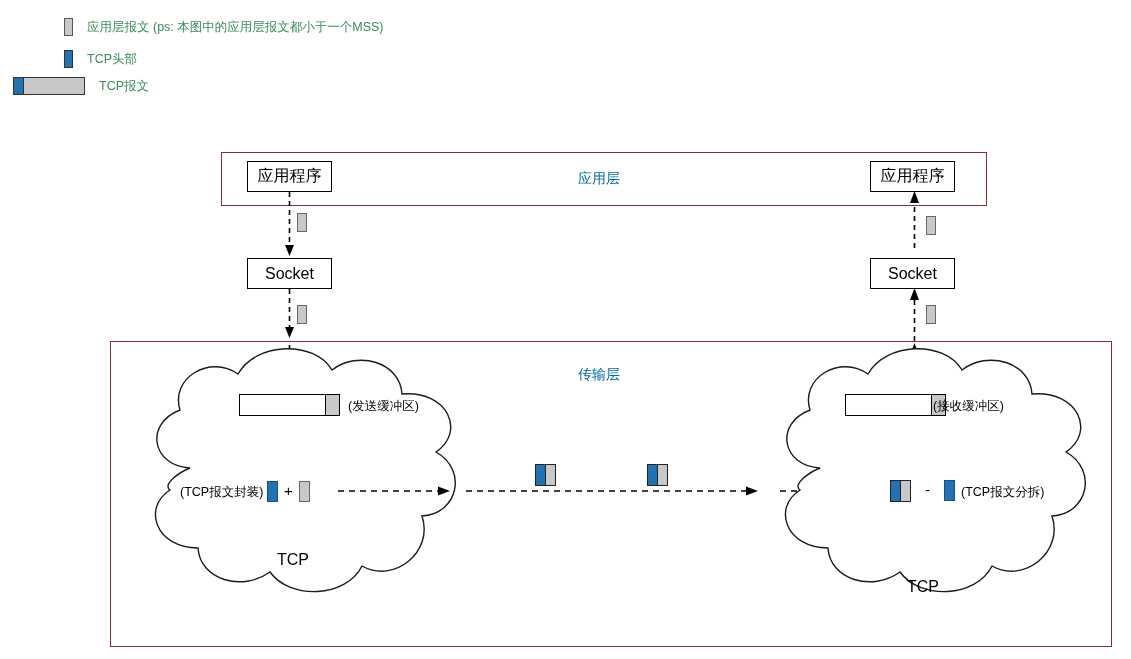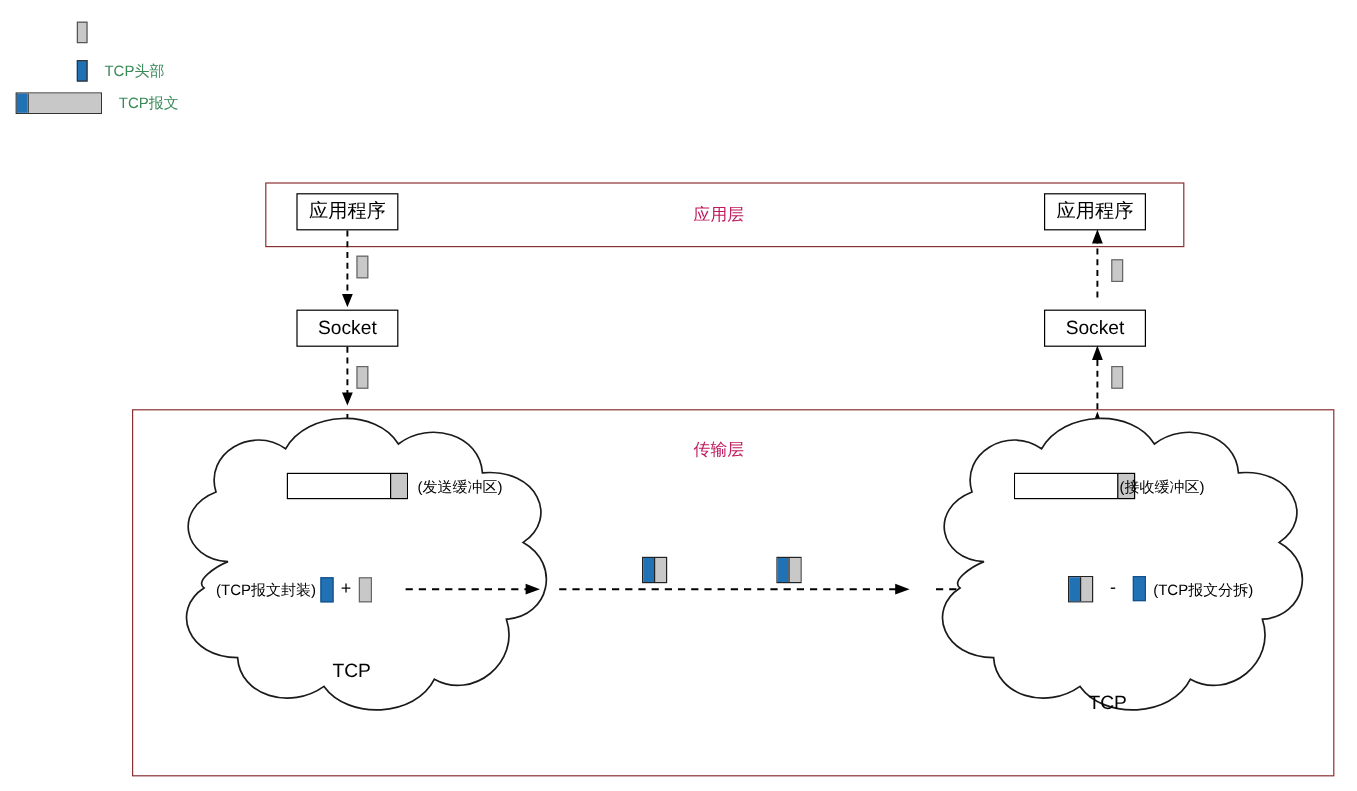--- a/index.html
+++ b/index.html
@@ -51,21 +51,21 @@
   .swatch-seg .hdr { width: 9px; background: #2171b5; }
   .swatch-seg .body { width: 60px; background: #c8c8c8; border-left: 1px solid #333333; }
 
   
   .layer-frame {
     border: 1.6px solid #8b3032;
     box-sizing: border-box;
     background: transparent;
   }
   .layer-label {
-    color: #be185d;
+    color: #0369a1;
     font-size: 14px;
     white-space: nowrap;
     font-family: Liberation Mono, monospace;
   }
 
   
   .node-box {
     border: 1.4px solid #000000;
     background: #ffffff;
     box-sizing: border-box;
@@ -120,20 +120,21 @@
   }
   svg { overflow: visible; }
 </style>
 </head>
 <body>
 
 <div class="canvas">
 
   <div class="legend-row" style="left:64px; top:18px;">
     <span class="swatch-app"></span>
+    <span class="legend-text" style="margin-left:14px;">应用层报文  (ps: 本图中的应用层报文都小于一个MSS)</span>
   </div>
 
   <div class="legend-row" style="left:64px; top:50px;">
     <span class="swatch-hdr"></span>
     <span class="legend-text" style="margin-left:14px;">TCP头部</span>
   </div>
 
   <div class="legend-row" style="left:13px; top:77px;">
     <span class="swatch-seg">
       <span class="hdr"></span>

